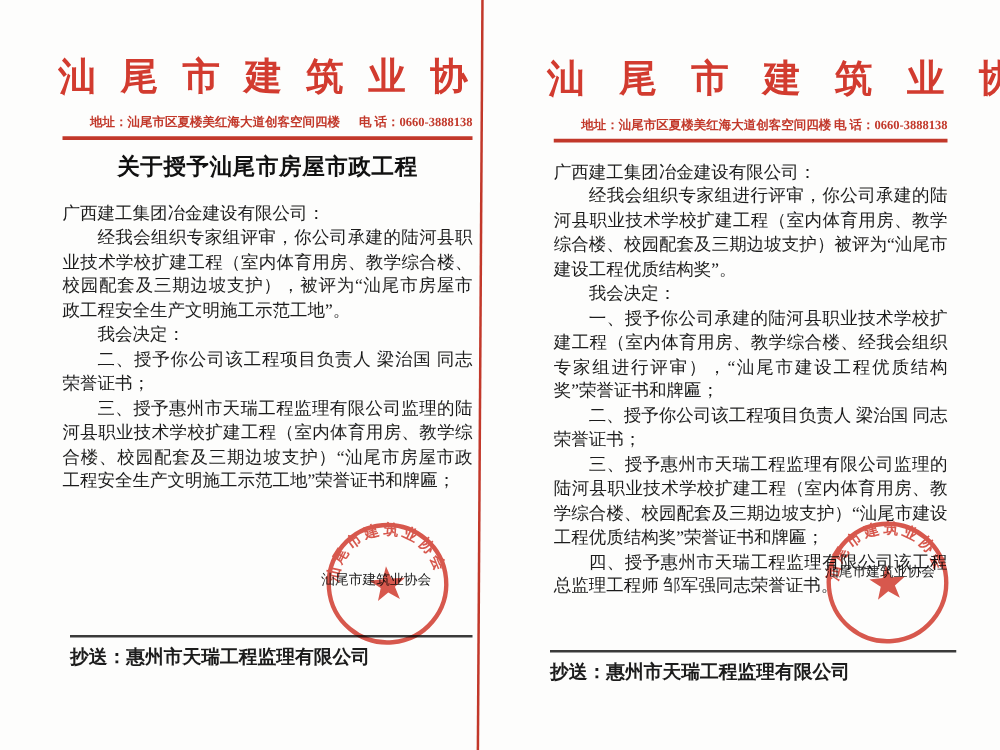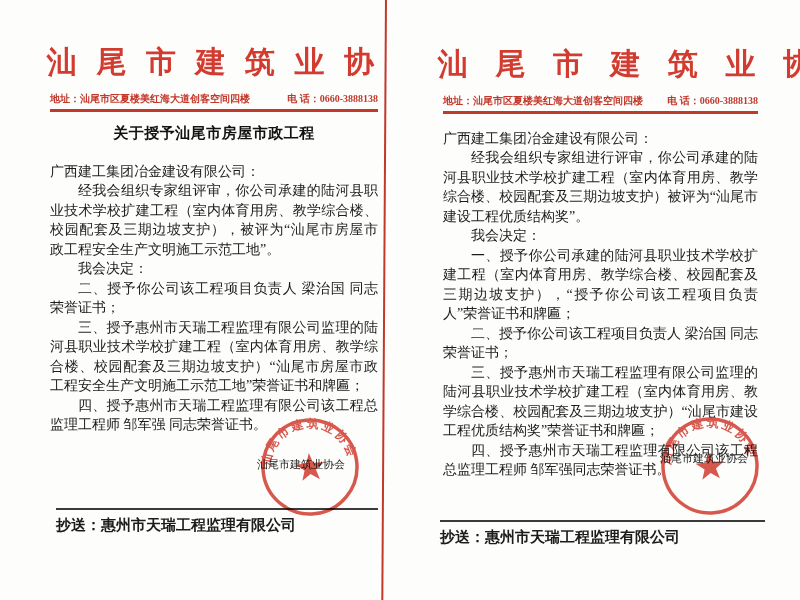--- a/index.html
+++ b/index.html
@@ -14,25 +14,25 @@
   .divider { position:absolute; left:385px; top:-4px; width:2px; height:610px;
              background:var(--rule-red); transform:rotate(0.35deg); transform-origin:top center; }
 
   .org-header { font-weight:bold; color:var(--brand-red); text-align:center;
                 font-size:30px; line-height:36px; white-space:nowrap; }
   .page-left  .org-header { letter-spacing:6px; margin-left:-3px; }
   .page-right .org-header { letter-spacing:10px; margin-left:-5px; }
 
   .addr-row { display:flex; justify-content:space-between; align-items:baseline;
               margin-top:12px; color:var(--rule-red); font-weight:bold;
-              font-size:10px; line-height:14px; white-space:nowrap; }
+              font-size:10px; line-height:14px; white-space:nowrap;margin-left:22px; }
   .red-rule { height:2.5px; background:var(--rule-red); margin-top:3px; }
 
   .doc-title { text-align:center; font-weight:bold; color:#111;
-               font-size:15px; line-height:23px; letter-spacing:0.5px; }
+               font-size:18px; line-height:23px; letter-spacing:0.5px; }
   .page-left  .doc-title { margin-top:10px; }
   .page-right .doc-title { margin-top:13px; }
 
   .body { margin-top:17px; font-size:14px; line-height:19.5px; color:var(--ink); }
   .page-right .body { margin-top:15px; }
   .body p { text-align:justify; }
   .para { text-indent:2em; }
 
   .signature { position:absolute; text-align:center; font-size:11px;
                line-height:23px; color:var(--ink); white-space:nowrap; }
@@ -64,21 +64,20 @@
     <div class="red-rule"></div>
     <div class="doc-title">
       <div>关于授予汕尾市房屋市政工程</div>
     </div>
     <div class="body">
       <p>广西建工集团冶金建设有限公司：</p>
       <p class="para">经我会组织专家组评审，你公司承建的陆河县职业技术学校扩建工程（室内体育用房、教学综合楼、校园配套及三期边坡支护），被评为“汕尾市房屋市政工程安全生产文明施工示范工地”。</p>
       <p class="para">我会决定：</p>
       <p class="para">二、授予你公司该工程项目负责人 梁治国 同志荣誉证书；</p>
       <p class="para">三、授予惠州市天瑞工程监理有限公司监理的陆河县职业技术学校扩建工程（室内体育用房、教学综合楼、校园配套及三期边坡支护）“汕尾市房屋市政工程安全生产文明施工示范工地”荣誉证书和牌匾；</p>
-      <p class="para">四、授予惠州市天瑞工程监理有限公司该工程总监理工程师 邹军强 同志荣誉证书。</p>
     </div>
     <div class="signature">
       <div>汕尾市建筑业协会</div>
     </div>
     <svg class="seal" viewBox="0 0 110 110">
       <circle cx="55" cy="55" r="47" fill="none" stroke="#d23b2f" stroke-width="3.5"></circle>
       <polygon fill="#d23b2f" points="55,41 58.5,51.1 69.3,51.4 60.7,57.9 63.8,68.1 55,62 46.2,68.1 49.3,57.9 40.7,51.4 51.5,51.1"></polygon>
       <path id="sealArc0" d="M 17 68 A 40 40 0 1 1 93 68" fill="none"></path>
       <text font-size="12" font-weight="bold" fill="#d23b2f" letter-spacing="2.5">
         <textPath href="#sealArc0" startOffset="50%" text-anchor="middle">汕尾市建筑业协会</textPath>
@@ -96,21 +95,21 @@
     <div class="org-header">汕 尾 市 建 筑 业 协 会</div>
     <div class="addr-row">
       <span>地址：汕尾市区夏楼美红海大道创客空间四楼</span>
       <span>电 话：0660-3888138</span>
     </div>
     <div class="red-rule"></div>
     <div class="body">
       <p>广西建工集团冶金建设有限公司：</p>
       <p class="para">经我会组织专家组进行评审，你公司承建的陆河县职业技术学校扩建工程（室内体育用房、教学综合楼、校园配套及三期边坡支护）被评为“汕尾市建设工程优质结构奖”。</p>
       <p class="para">我会决定：</p>
-      <p class="para">一、授予你公司承建的陆河县职业技术学校扩建工程（室内体育用房、教学综合楼、校园配套及三期边坡支护），“授予你公司该工程项目负责人”荣誉证书和牌匾；</p>
+      <p class="para">一、授予你公司承建的陆河县职业技术学校扩建工程（室内体育用房、教学综合楼、经我会组织专家组进行评审），“汕尾市建设工程优质结构奖”荣誉证书和牌匾；</p>
       <p class="para">二、授予你公司该工程项目负责人 梁治国 同志荣誉证书；</p>
       <p class="para">三、授予惠州市天瑞工程监理有限公司监理的陆河县职业技术学校扩建工程（室内体育用房、教学综合楼、校园配套及三期边坡支护）“汕尾市建设工程优质结构奖”荣誉证书和牌匾；</p>
       <p class="para">四、授予惠州市天瑞工程监理有限公司该工程总监理工程师 邹军强同志荣誉证书。</p>
     </div>
     <div class="signature">
       <div>汕尾市建筑业协会</div>
     </div>
     <svg class="seal" viewBox="0 0 110 110">
       <circle cx="55" cy="55" r="47" fill="none" stroke="#d23b2f" stroke-width="3.5"></circle>
       <polygon fill="#d23b2f" points="55,41 58.5,51.1 69.3,51.4 60.7,57.9 63.8,68.1 55,62 46.2,68.1 49.3,57.9 40.7,51.4 51.5,51.1"></polygon>

